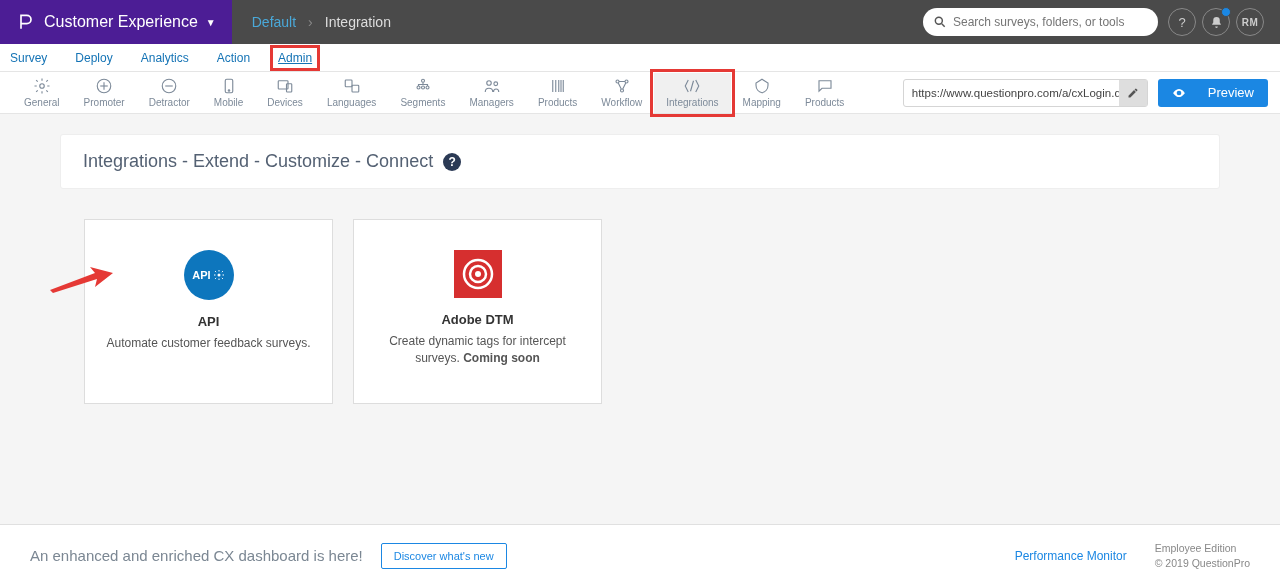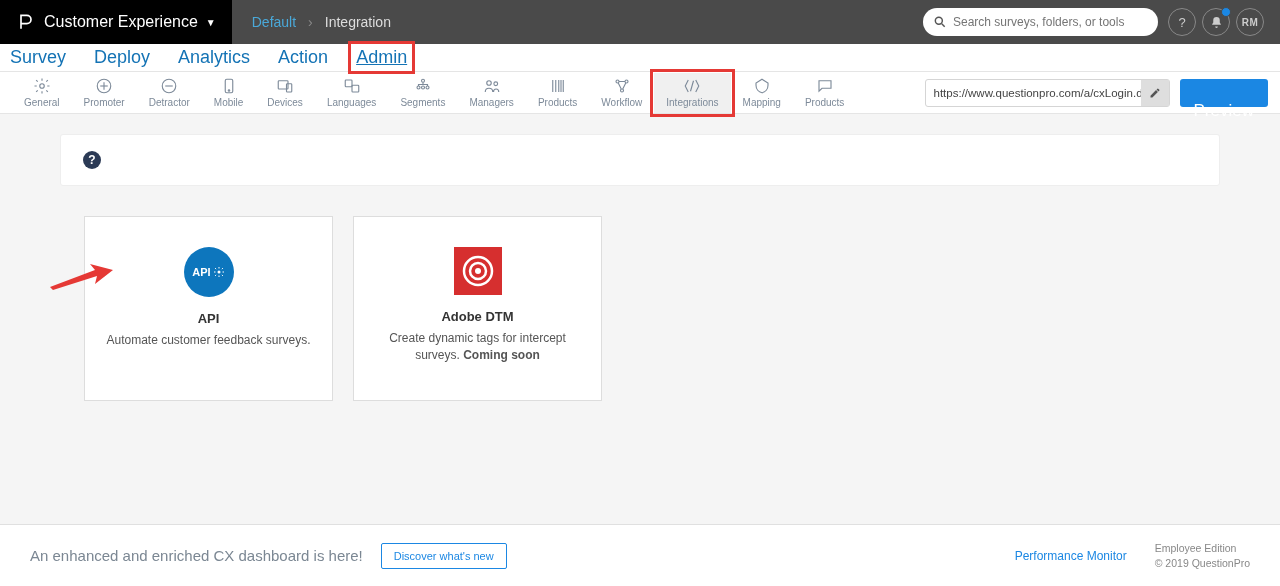--- a/index.html
+++ b/index.html
@@ -1,53 +1,53 @@
 <!DOCTYPE html>
 <html><head>
   <meta charset="utf-8">
   <style>
     * { box-sizing: border-box; margin: 0; padding: 0; }
     body { font-family: -apple-system, BlinkMacSystemFont, "Segoe UI", Arial, sans-serif; background: #f5f5f5; color: #333; font-size: 13px; width: 1280px; height: 586px; overflow: hidden; position: relative; }
     
     
     .topbar { background: #4a4a4a; height: 44px; display: flex; align-items: center; }
-    .product-switcher { background: #000000; height: 44px; display: flex; align-items: center; padding: 0 16px; gap: 8px; cursor: pointer; }
+    .product-switcher { background: #4c1d95; height: 44px; display: flex; align-items: center; padding: 0 16px; gap: 8px; cursor: pointer; }
     .logo-p { width: 20px; height: 20px; color: #fff; font-weight: 300; }
     .product-name { color: #fff; font-size: 16px; font-weight: 300; }
     .caret-down { color: #fff; font-size: 10px; }
     .breadcrumb { display: flex; align-items: center; gap: 12px; padding: 0 20px; color: #eee; font-size: 14px; }
     .crumb-default { color: #4aa8d8; }
     .crumb-sep { color: #888; }
     .crumb-current { color: #ddd; }
     .topbar-spacer { flex: 1; }
     .search-wrap { position: relative; margin-right: 10px; }
     .search-input { width: 235px; height: 28px; border-radius: 14px; border: none; padding: 0 14px 0 30px; font-size: 12px; background: #fff; color: #333; }
     .search-icon { position: absolute; left: 10px; top: 7px; color: #555; }
     .topbar-icon { width: 28px; height: 28px; border: 1px solid #888; border-radius: 50%; display: flex; align-items: center; justify-content: center; color: #ccc; margin-right: 6px; cursor: pointer; position: relative; font-size: 13px; }
     .topbar-icon.avatar { background: transparent; font-size: 10px; font-weight: 600; letter-spacing: 0.5px; }
     .notif-dot { position: absolute; top: -2px; right: -2px; width: 10px; height: 10px; background: #1b87e3; border-radius: 50%; border: 1px solid #4a4a4a; }
     .topbar-right { display: flex; align-items: center; padding-right: 10px; }
     
     
     .maintabs { background: #fff; height: 28px; display: flex; align-items: center; padding: 0 10px; gap: 28px; border-bottom: 1px solid #e5e5e5; }
-    .maintab { color: #1473b5; font-size: 18px; cursor: pointer; font-weight: 500; }
+    .maintab { color: #1473b5; font-size: 12px; cursor: pointer; font-weight: 500; }
     .maintab.admin { position: relative; text-decoration: underline; }
     .highlight-admin { position: absolute; border: 3px solid #e53935; left: -8px; right: -8px; top: -6px; bottom: -6px; pointer-events: none; }
     
     
     .subtabs { background: #fff; height: 42px; display: flex; align-items: center; padding: 0 12px; border-bottom: 1px solid #e5e5e5; }
     .subtab { display: flex; flex-direction: column; align-items: center; justify-content: center; padding: 0 12px; color: #7d8a99; cursor: pointer; font-size: 10px; gap: 2px; height: 40px; position: relative; }
     .subtab svg { width: 18px; height: 18px; }
     .subtab.active { background: #f0f0f0; }
     .highlight-integrations { position: absolute; border: 3px solid #e53935; left: -4px; right: -4px; top: -4px; bottom: -4px; pointer-events: none; }
     .subtabs-spacer { flex: 1; }
     .url-box { display: flex; align-items: center; border: 1px solid #d5d5d5; height: 28px; border-radius: 3px; background: #fff; margin-right: 10px; }
     .url-text { padding: 0 8px; font-size: 11.5px; color: #444; width: 215px; overflow: hidden; white-space: nowrap; }
     .url-edit { background: #dedede; width: 28px; height: 26px; display: flex; align-items: center; justify-content: center; color: #555; cursor: pointer; }
-    .preview-btn { background: #1b87e3; color: #fff; border: none; height: 28px; padding: 0 14px; border-radius: 3px; font-size: 17px; cursor: pointer; display: flex; align-items: center; gap: 22px; flex-direction: column; }
+    .preview-btn { background: #1b87e3; color: #fff; border: none; height: 28px; padding: 0 14px; border-radius: 3px; font-size: 13px; cursor: pointer; display: flex; align-items: center; gap: 22px; }
     
     
     .content { padding: 20px 60px; }
     .page-header { background: #fff; border: 1px solid #eee; border-radius: 3px; padding: 16px 22px; display: flex; align-items: center; gap: 10px; color: #546173; font-size: 18px; font-weight: 300; }
     .help-circle { width: 18px; height: 18px; background: #2b3a55; color: #fff; border-radius: 50%; display: flex; align-items: center; justify-content: center; font-size: 12px; font-weight: 700; cursor: pointer; }
     .cards { display: flex; gap: 20px; margin-top: 30px; padding-left: 24px; }
     .card { width: 249px; height: 185px; border: 1px solid #ddd; background: #fff; display: flex; flex-direction: column; align-items: center; padding: 30px 18px 18px; text-align: center; cursor: pointer; position: relative; }
     .card-icon { width: 52px; height: 43px; margin-bottom: 14px; }
     .card-icon.api { width: 50px; height: 50px; background: #0d76bd; border-radius: 50%; display: flex; align-items: center; justify-content: center; color: #fff; font-size: 12px; font-weight: 700; }
     .card-icon.dtm { width: 48px; height: 48px; background: #d62f2f; display: flex; align-items: center; justify-content: center; }
@@ -223,20 +223,21 @@
   <button class="preview-btn">
     <svg width="14" height="14" viewBox="0 0 24 24" fill="currentColor">
         <path d="M12 5C6 5 2 12 2 12s4 7 10 7 10-7 10-7-4-7-10-7zm0 11a4 4 0 1 1 0-8 4 4 0 0 1 0 8z"></path>
       </svg>
     <span>Preview</span>
   </button>
 </div>
 
 <div class="content">
   <div class="page-header">
+    <span>Integrations - Extend - Customize - Connect</span>
     <span class="help-circle">?</span>
   </div>
   <div class="cards">
     <div class="card">
       <svg class="red-arrow" viewBox="0 0 70 30">
         <path d="M5 25 L50 8 L45 2 L68 8 L50 22 L52 14 L8 28 Z" fill="#e53935"></path>
       </svg>
       <div class="card-icon api">
         <span style="font-size:11px">API</span>
         <svg width="12" height="12" viewBox="0 0 24 24" fill="#fff" style="margin-left:2px">

